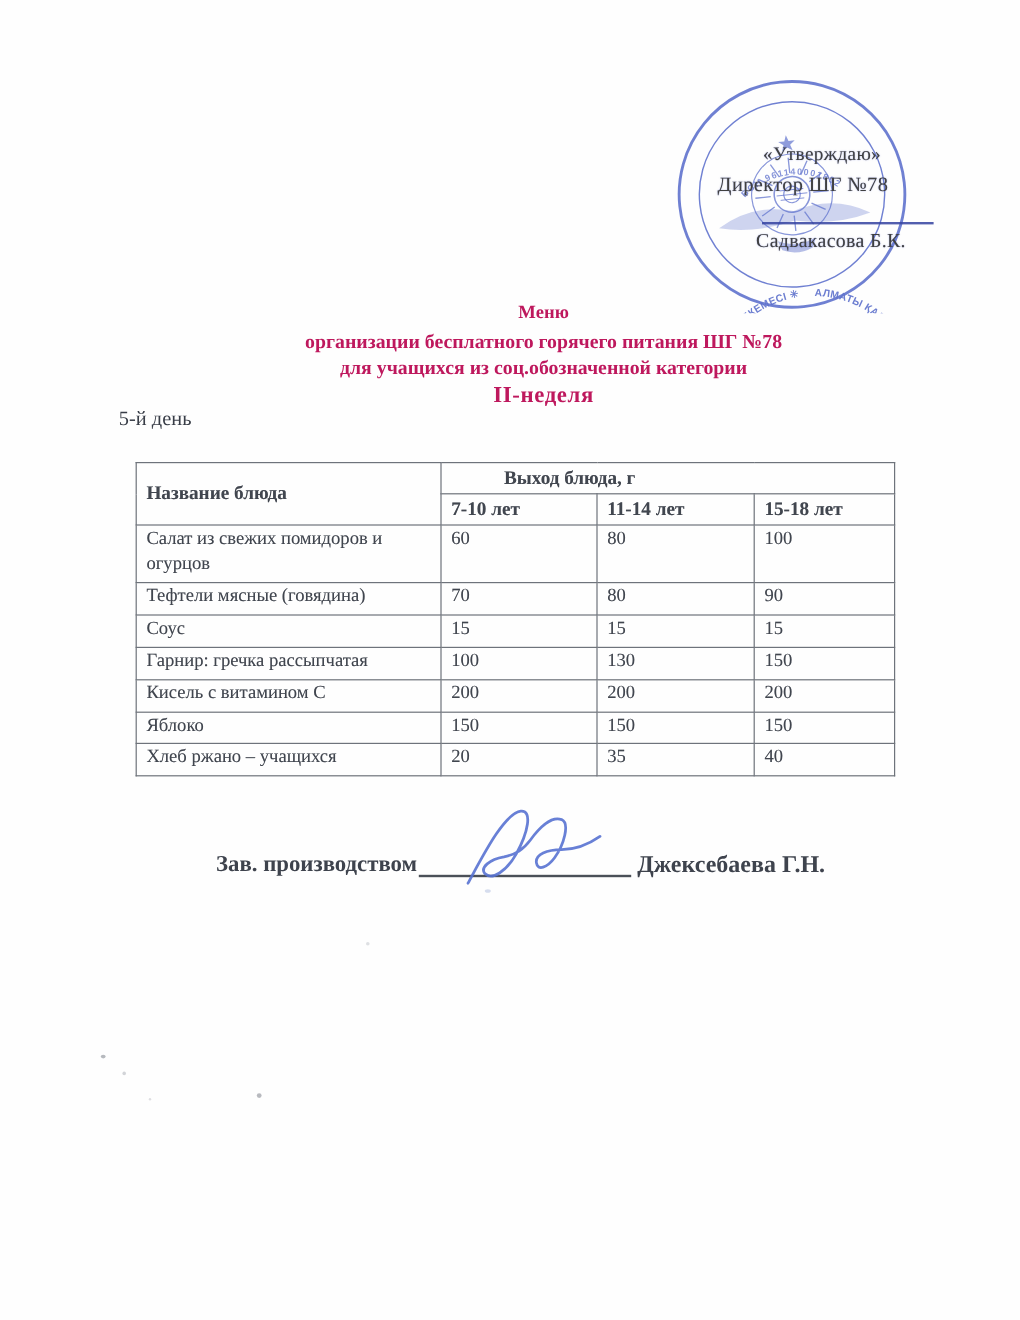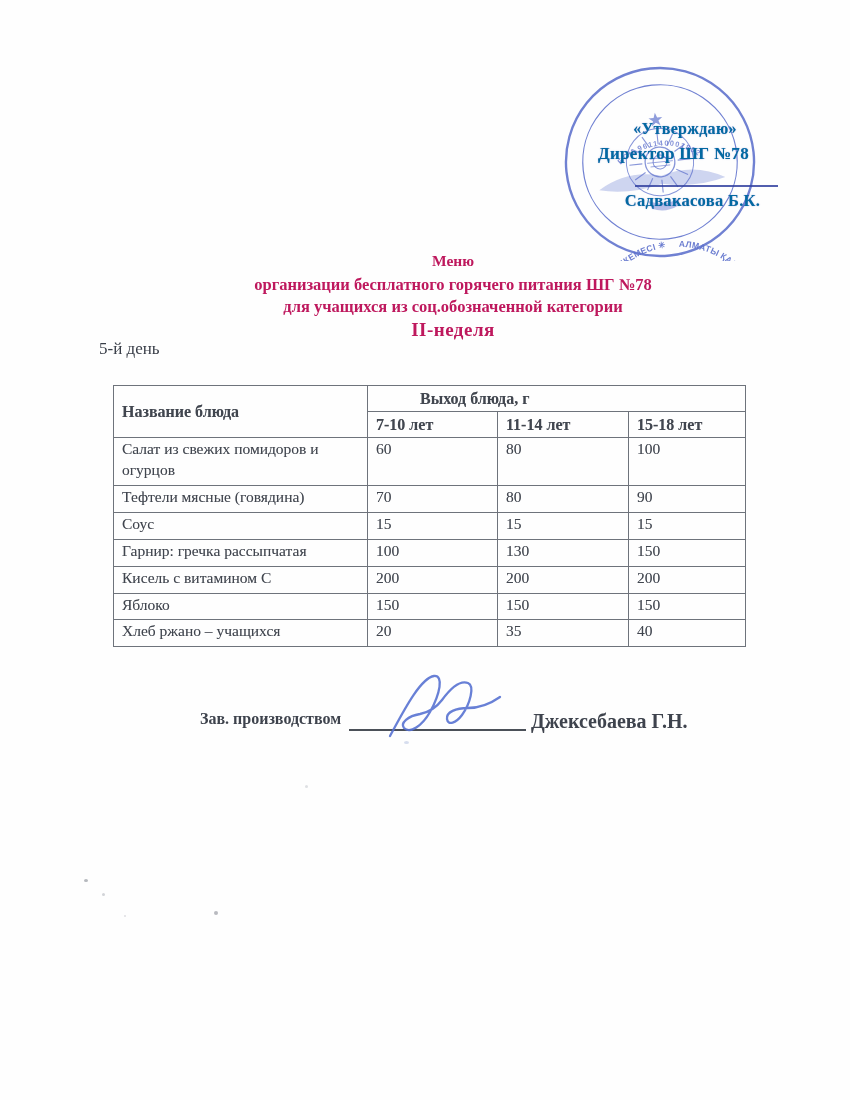--- a/index.html
+++ b/index.html
@@ -4,21 +4,21 @@
 <style>
   html,body { margin:0; padding:0; }
   body {
     width:850px; height:1100px; background:#ffffff; position:relative;
     font-family:"Liberation Serif", serif; color:#3e434d; overflow:hidden;
   }
   .page { position:absolute; inset:0; background:#fefefe; }
 
   
   .stamp { position:absolute; left:561px; top:63px; width:198px; height:198px; }
-  .ap { position:absolute; color:#0369a1; font-weight:bold;
+  .ap { position:absolute; color:#404040; font-weight:normal;
         text-shadow:0 0 1.2px rgba(58,76,187,0.55); letter-spacing:0.3px; }
   .ap1 { left:605px; top:120px; width:160px; text-align:center; font-size:16px; }
   .ap2 { left:598px; top:144px; width:195px; text-align:left; font-size:17px; }
   .ap-line { position:absolute; left:635px; top:185px; width:143px; height:2px;
              background:rgba(52,66,160,0.85); }
   .ap3 { left:600px; top:191px; width:185px; text-align:center; font-size:16.5px; }
 
   
   .title { position:absolute; left:0; top:252px; width:850px; text-align:center;
            font-weight:bold; color:#be185d;padding-left:28px; }
@@ -30,21 +30,21 @@
   
   table.menu { position:absolute; left:113px; top:385px; width:632px;
                border-collapse:collapse; table-layout:fixed; }
   .menu th, .menu td { border:1px solid #6e737b; color:#41464f;
                        text-shadow:0 0 0.5px rgba(65,70,79,0.35); }
   .menu th { font-size:16px; text-align:left; padding:4px 8px 3px; font-weight:bold; }
   .menu td { font-size:15.5px; padding:1px 8px 4px; vertical-align:top; line-height:1.35; }
   .output-h { padding-left:52px !important; font-size:16.5px; }
 
   
-  .f-role { position:absolute; left:200px; top:710px; font-size:16px; font-weight:bold; }
+  .f-role { position:absolute; left:180px; top:710px; font-size:19px; font-weight:bold; }
   .f-line { position:absolute; left:349px; top:729px; width:177px; height:1.5px; background:#4b5058; }
   .f-name { position:absolute; left:531px; top:710px; font-size:20px; font-weight:bold; }
   .f-sig  { position:absolute; left:380px; top:670px; width:150px; height:75px; }
 
   
   .speck { position:absolute; border-radius:50%; }
   .s1 { left:84px;  top:879px; width:4px; height:3px; background:rgba(110,115,125,0.5); }
   .s2 { left:102px; top:893px; width:3px; height:3px; background:rgba(130,135,145,0.35); }
   .s3 { left:214px; top:911px; width:4px; height:4px; background:rgba(100,105,115,0.45); }
   .s4 { left:305px; top:785px; width:3px; height:3px; background:rgba(150,155,165,0.3); }

